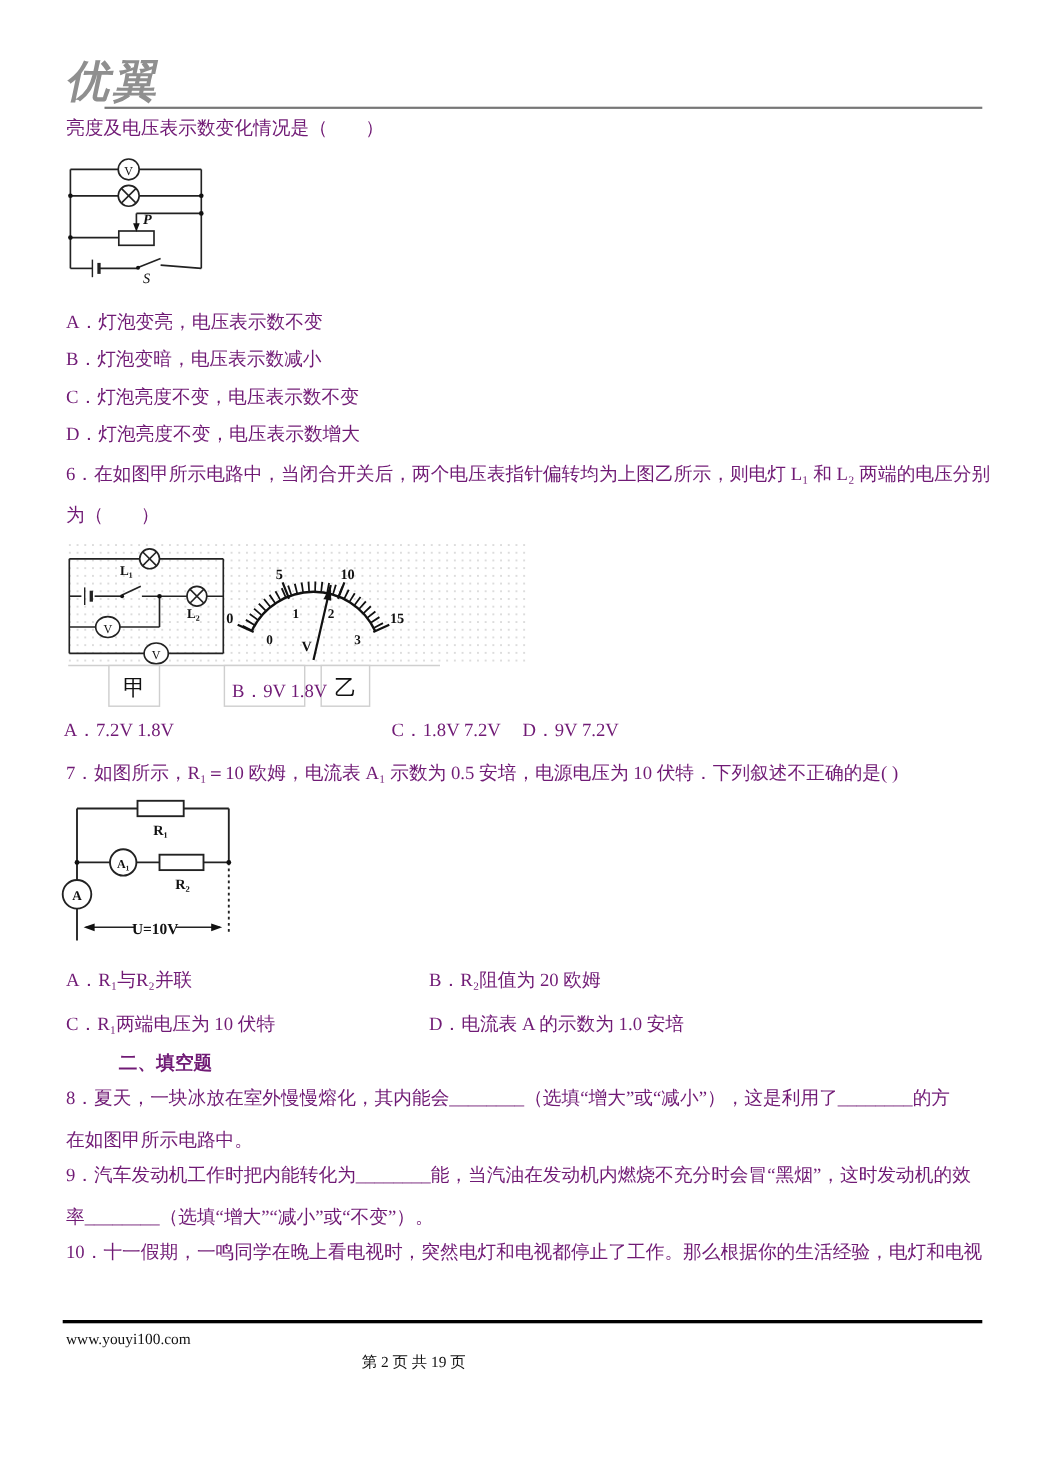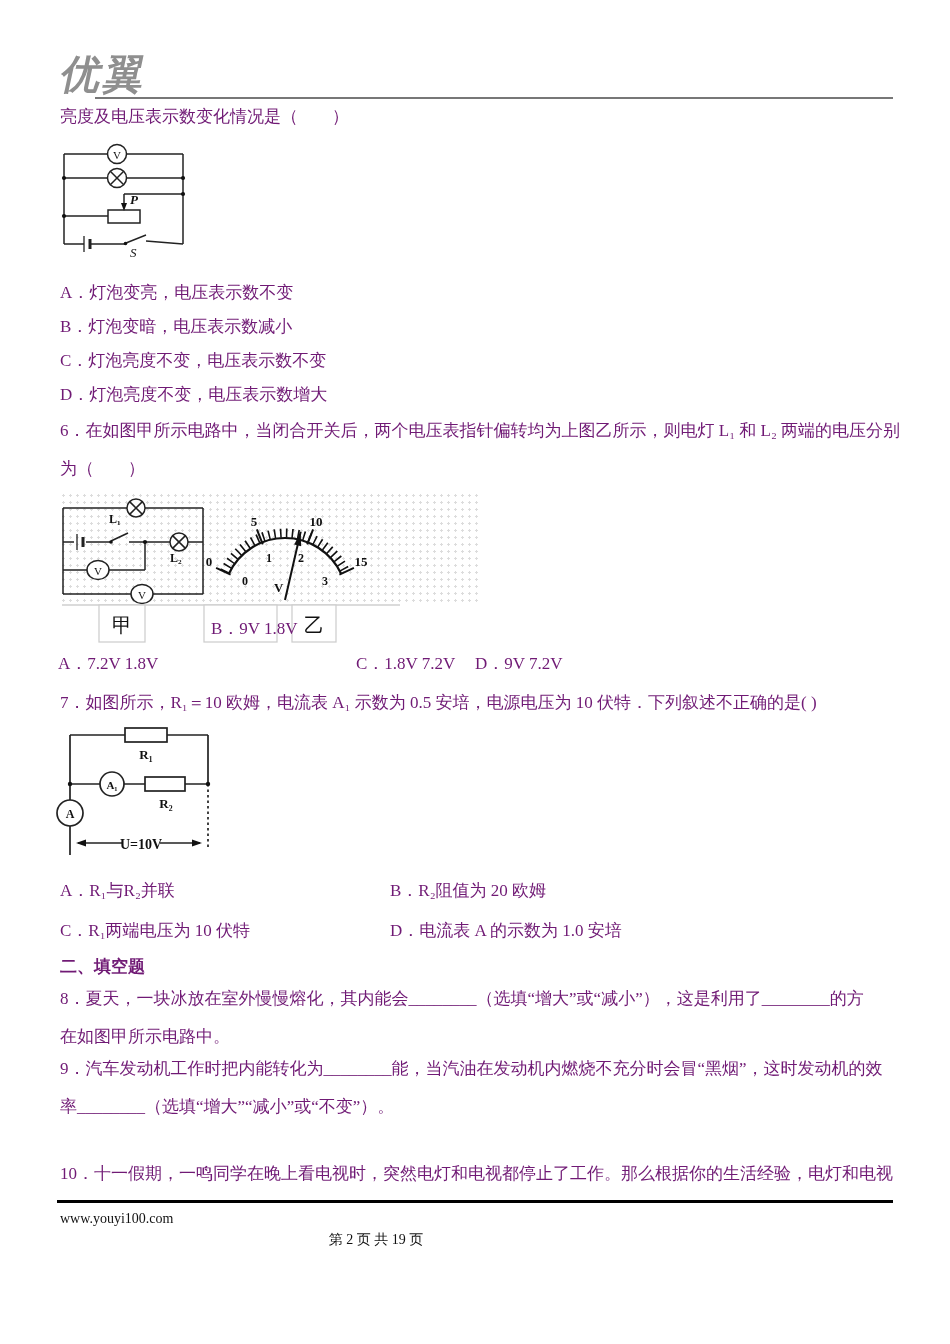--- a/index.html
+++ b/index.html
@@ -1,20 +1,20 @@
 <!DOCTYPE html>
 <html><head>
 <meta charset="utf-8">
 <style>
   html,body{margin:0;padding:0;background:#e8e8e8;}
   #page{position:relative;width:950px;height:1344px;background:#ffffff;margin:0 auto;
         font-family:"Liberation Serif","DejaVu Serif",serif;color:#111;overflow:hidden;}
   .abs{position:absolute;}
   .t{font-size:17px;line-height:22px;white-space:nowrap;color:#701a75;}
-  .bold{font-weight:bold;}
+  .bold{font-weight:bold;margin-left:48px;}
   .logo{font-family:"DejaVu Sans",sans-serif;font-weight:bold;font-size:40px;color:#8f8f8f;
         transform:skewX(-12deg);letter-spacing:3px;line-height:40px;}
   .rule{background:#777;height:2px;}
   .thickrule{background:#000;height:3px;}
   .dotted-bg{background-image:radial-gradient(circle,#dcdcdc 1px,transparent 1.3px);
              background-size:7px 7px;}
   svg{overflow:visible;}
   svg text{font-family:"Liberation Serif","DejaVu Serif",serif;fill:#111;}
   .foot{font-size:14px;line-height:18px;}
   .center{text-align:center;}
@@ -180,19 +180,19 @@
   <div class="abs t" style="left:390px;top:920px;">D．电流表 A 的示数为 1.0 安培</div>
 
   <div class="abs t bold" style="left:60px;top:956px;">二、填空题</div>
 
   <div class="abs t" style="left:60px;top:988px;">8．夏天，一块冰放在室外慢慢熔化，其内能会________（选填“增大”或“减小”），这是利用了________的方</div>
   <div class="abs t" style="left:60px;top:1026px;">在如图甲所示电路中。</div>
 
   <div class="abs t" style="left:60px;top:1058px;">9．汽车发动机工作时把内能转化为________能，当汽油在发动机内燃烧不充分时会冒“黑烟”，这时发动机的效</div>
   <div class="abs t" style="left:60px;top:1096px;">率________（选填“增大”“减小”或“不变”）。</div>
 
-  <div class="abs t" style="left:60px;top:1128px;margin-top:35px;">10．十一假期，一鸣同学在晚上看电视时，突然电灯和电视都停止了工作。那么根据你的生活经验，电灯和电视</div>
+  <div class="abs t" style="left:60px;top:1128px;">10．十一假期，一鸣同学在晚上看电视时，突然电灯和电视都停止了工作。那么根据你的生活经验，电灯和电视</div>
 
   <div class="abs thickrule" style="left:57px;top:1200px;width:836px;"></div>
   <div class="abs foot" style="left:60px;top:1210px;">www.youyi100.com</div>
   <div class="abs foot center" style="left:0;top:1231px;width:752px;">第 2 页 共 19 页</div>
 
 </div>
 
 </body></html>

